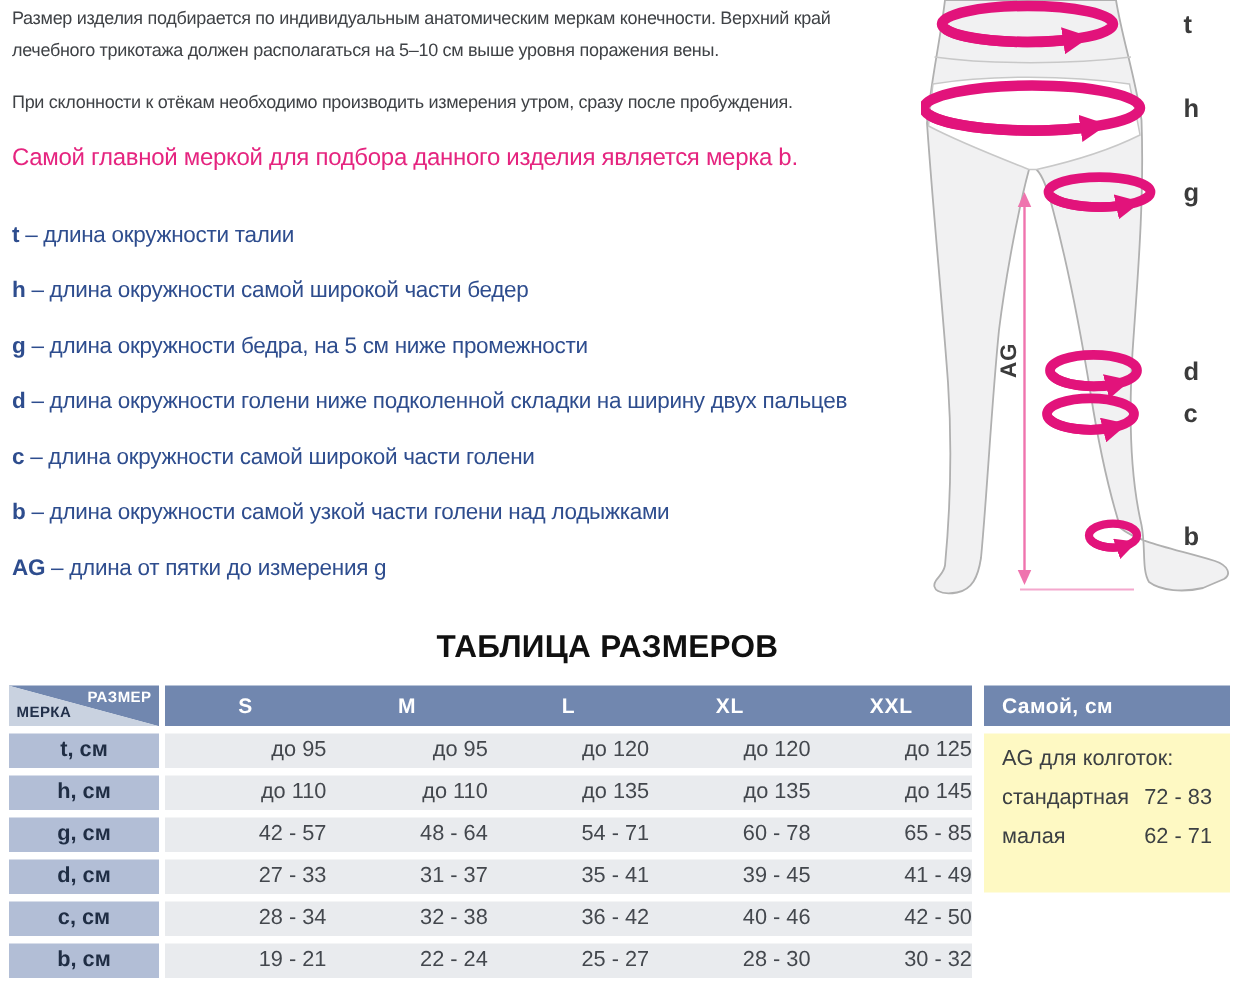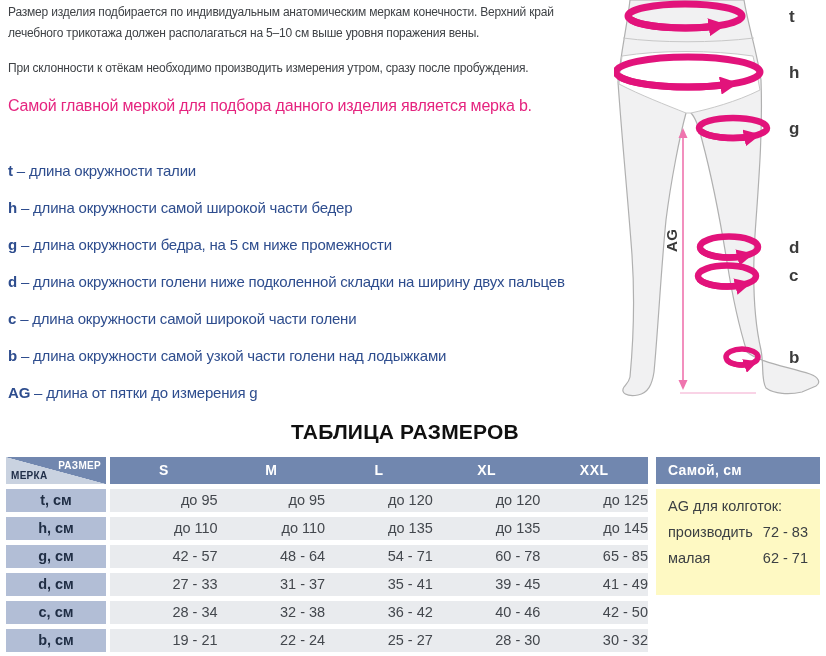--- a/index.html
+++ b/index.html
@@ -6,21 +6,21 @@
   body{width:826px;height:656px;font-family:"Liberation Sans","DejaVu Sans",sans-serif;}
   .page{position:relative;width:826px;height:656px;background:#fff;overflow:hidden;}
 
   
   .intro{position:absolute;left:8px;top:2px;width:590px;}
   .intro p{margin:0 0 14px 0;font-size:12px;line-height:21px;color:#3f4246;letter-spacing:-0.2px;}
   .intro p.highlight{color:#e5247f;font-size:16px;margin-top:16px;}
 
   
   .measure-list{position:absolute;left:8px;top:148px;width:600px;list-style:none;margin:0;padding:0;}
-  .measure-list li{margin:14px 0 20px 0;font-size:15px;line-height:17px;color:#2e4d8e;letter-spacing:-0.2px;}
+  .measure-list li{margin:0 0 20px 0;font-size:15px;line-height:17px;color:#2e4d8e;letter-spacing:-0.2px;}
   .measure-list b{font-weight:bold;color:#2e4d8e;}
 
   
   .diagram{position:absolute;left:614px;top:0;width:212px;height:420px;}
   .diagram svg{display:block;}
   .diagram text{font-family:"Liberation Sans","DejaVu Sans",sans-serif;font-weight:bold;fill:#3b3b3b;font-size:17px;}
   .diagram text.ag{font-size:15px;letter-spacing:0.5px;}
 
   
   .tbl-title{position:absolute;left:0;top:420px;width:810px;text-align:center;font-size:21px;font-weight:bold;color:#101010;letter-spacing:0.2px;}
@@ -229,21 +229,21 @@
         <div class="cell">30 - 32</div>
       </div>
     </div>
   </div>
 
   <div class="panel">
     <div class="panel-header">Самой, см</div>
     <div class="panel-body">
       <div class="panel-subtitle">AG для колготок:</div>
       <div class="panel-row">
-        <span>производить</span>
+        <span>стандартная</span>
         <span>72 - 83</span>
       </div>
       <div class="panel-row">
         <span>малая</span>
         <span>62 - 71</span>
       </div>
     </div>
   </div>
 
 </div>

